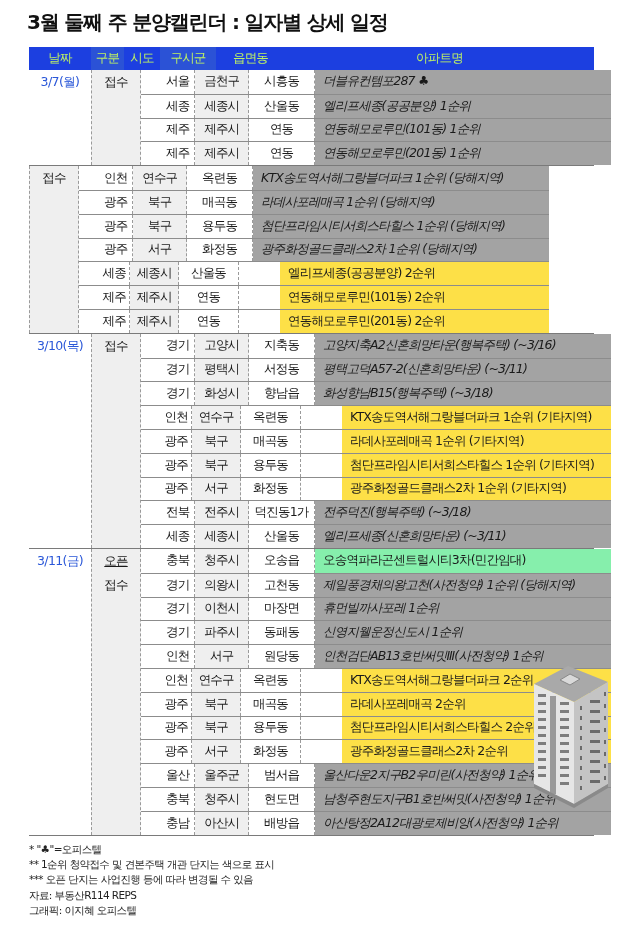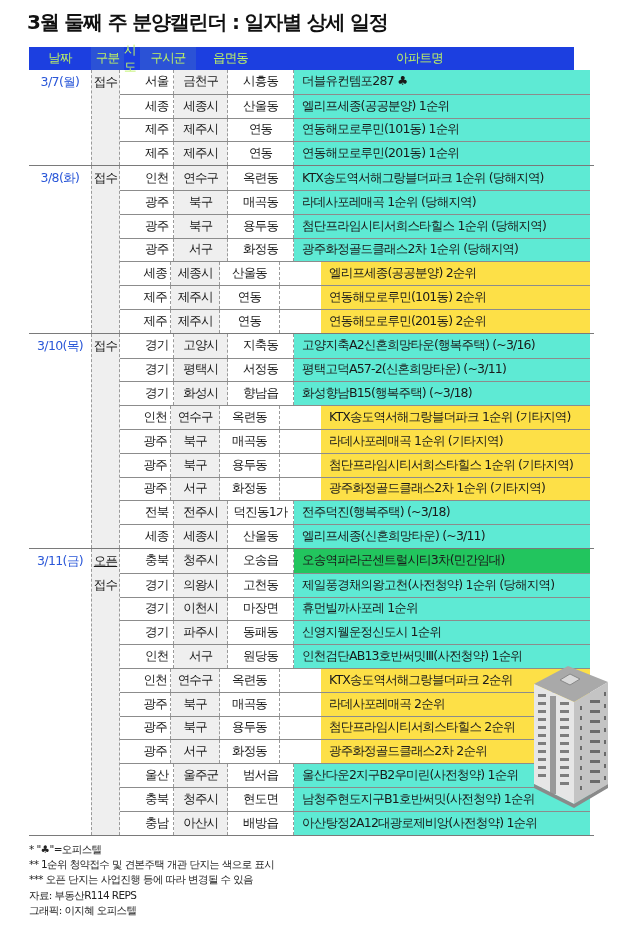--- a/index.html
+++ b/index.html
@@ -5,45 +5,45 @@
     html, body { margin: 0; padding: 0; background: #ffffff; }
     body { width: 620px; height: 929px; position: relative; overflow: hidden;
            font-family: "DejaVu Sans", "Liberation Sans", sans-serif; color: #1a1a1a; }
     .title { position: absolute; left: 27px; top: 9px; font-size: 20px; font-weight: bold;
              letter-spacing: -1.2px; color: #111; white-space: nowrap; }
     .table { position: absolute; left: 29px; top: 47px; width: 565px; }
     .hdr { display: flex; height: 23px; color: #bef264; font-size: 12.5px; letter-spacing: -0.8px; }
     .hdr > div { display: flex; align-items: center; justify-content: center; }
     .c-date { width: 62px; flex: none; }
     .c-type { width: 33px; flex: none; }
-    .c-sido { width: 16px; flex: none; }
+    .c-sido { width: 36px; flex: none; }
     .c-gu { width: 56px; flex: none; }
     .c-dong { width: 69px; flex: none; }
     .c-apt { width: 309px; flex: none; }
     .hd-dark { background: #1c3fe0; }
     .hd-light { background: #2b52d6; }
     .group { display: flex; border-top: 1.5px solid #7a7a7a; }
     .group.first { border-top: none; }
     .g-date { width: 62px; flex: none; color: #2a57d8; font-size: 12.5px; letter-spacing: -0.6px;
               text-align: center; padding-top: 4px; box-sizing: border-box; }
-    .g-type { width: 29px; flex: none; background: #efefef; border-left: 1px dashed #9a9a9a;
+    .g-type { width: 50px; flex: none; background: #efefef; border-left: 1px dashed #9a9a9a;
               border-right: 1px dashed #9a9a9a; box-sizing: border-box; }
     .type-label { height: 23.8px; display: flex; align-items: center; justify-content: center;
                   font-size: 12.5px; letter-spacing: -0.8px; }
     .g-rows { flex: none; width: 470px; }
     .row { display: flex; height: 23.8px; box-sizing: border-box; border-top: 1px solid #8c8c8c; padding-left: 20px; }
     .row.first-row { border-top: none; }
     .row > div { display: flex; align-items: center; font-size: 12.5px; letter-spacing: -0.8px;
                  box-sizing: border-box; white-space: nowrap; }
     .r-sido { width: 36px; justify-content: center; border-right: 1px dashed #9a9a9a; }
     .r-gu { width: 56px; justify-content: center; background: #efefef; border-right: 1px dashed #9a9a9a; }
     .r-dong { width: 69px; justify-content: center; border-right: 1px dashed #9a9a9a; }
     .r-apt { width: 309px; padding-left: 8px; }
-    .hl-blue { background: #5eead4; }
-    .hl-green { background: #22c55e; }
+    .hl-blue { background: #a3a3a3; font-style: italic; }
+    .hl-green { background: #86efac; }
     .hl-none { background: #fde047; margin-left: 41px; }
     .table-bottom { border-top: 1.5px solid #7a7a7a; }
     .notes { position: absolute; left: 29px; top: 842px; font-size: 10.5px; line-height: 15.2px;
              letter-spacing: -0.6px; color: #222; }
     .building { position: absolute; left: 528px; top: 652px; width: 86px; height: 156px; }
   </style>
 </head>
 <body>
 
 <div class="title">3월 둘째 주 분양캘린더 : 일자별 상세 일정</div>
@@ -84,21 +84,20 @@
           </div>
           <div class="row">
             <div class="r-sido">제주</div>
             <div class="r-gu">제주시</div>
             <div class="r-dong">연동</div>
             <div class="r-apt hl-blue">연동해모로루민(201동) 1순위</div>
           </div>
         </div>
       </div>
       <div class="group">
-        <div class="g-date">3/8(화)</div>
         <div class="g-type">
           <div class="type-label" style="height: 166.6px; align-items: flex-start; padding-top: 4px; box-sizing: border-box;">접수</div>
         </div>
         <div class="g-rows">
           <div class="row first-row">
             <div class="r-sido">인천</div>
             <div class="r-gu">연수구</div>
             <div class="r-dong">옥련동</div>
             <div class="r-apt hl-blue">KTX송도역서해그랑블더파크 1순위  (당해지역)</div>
           </div>

